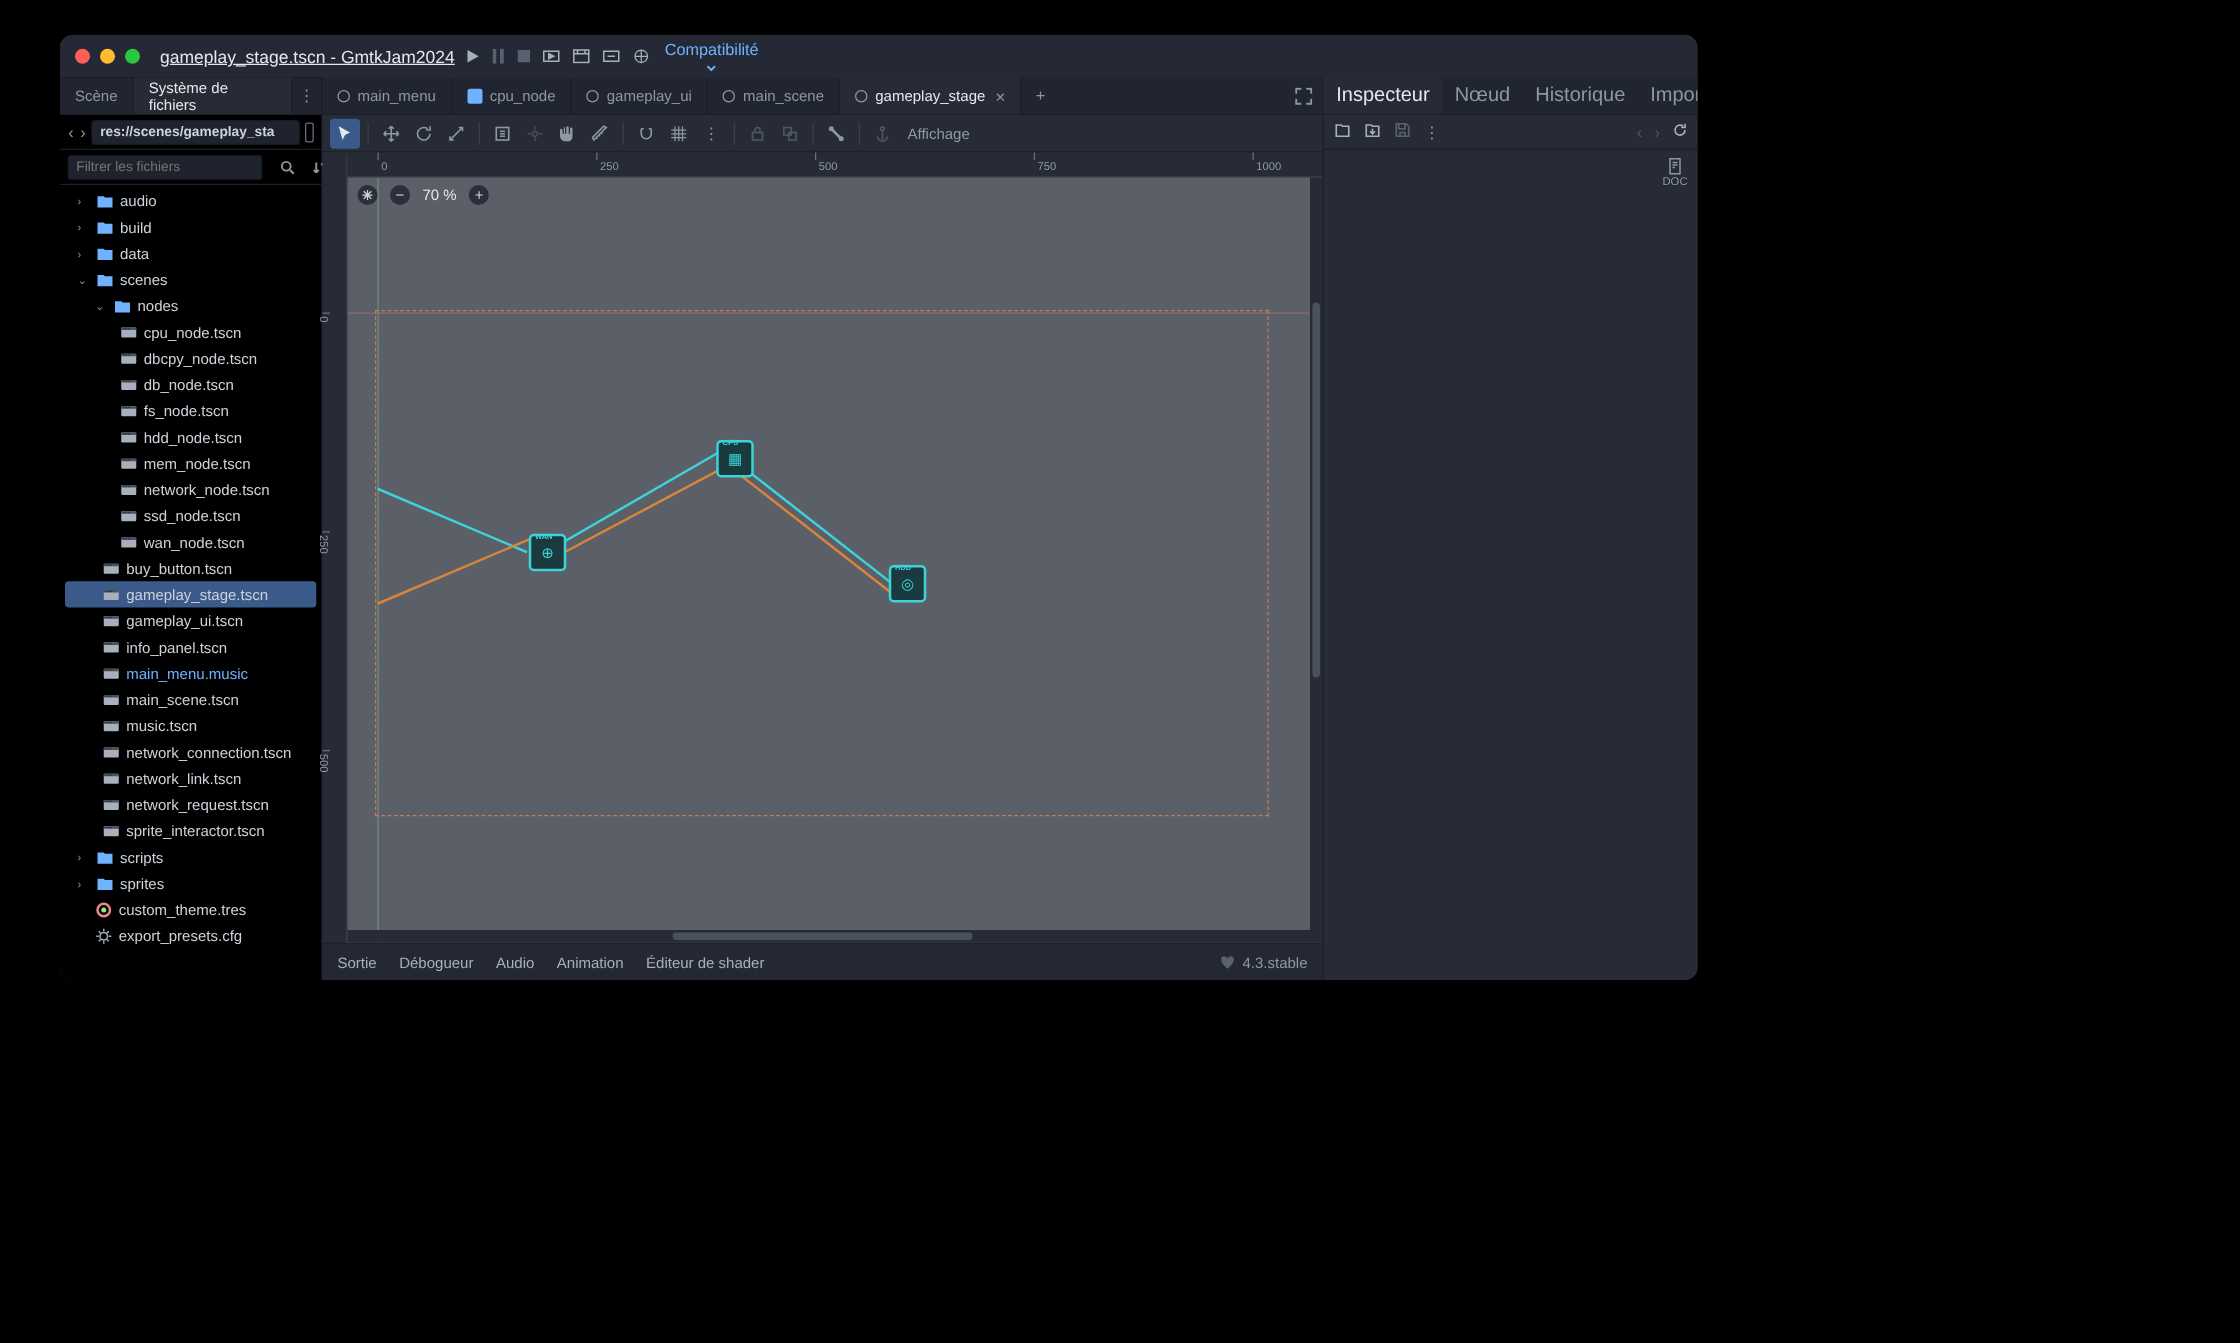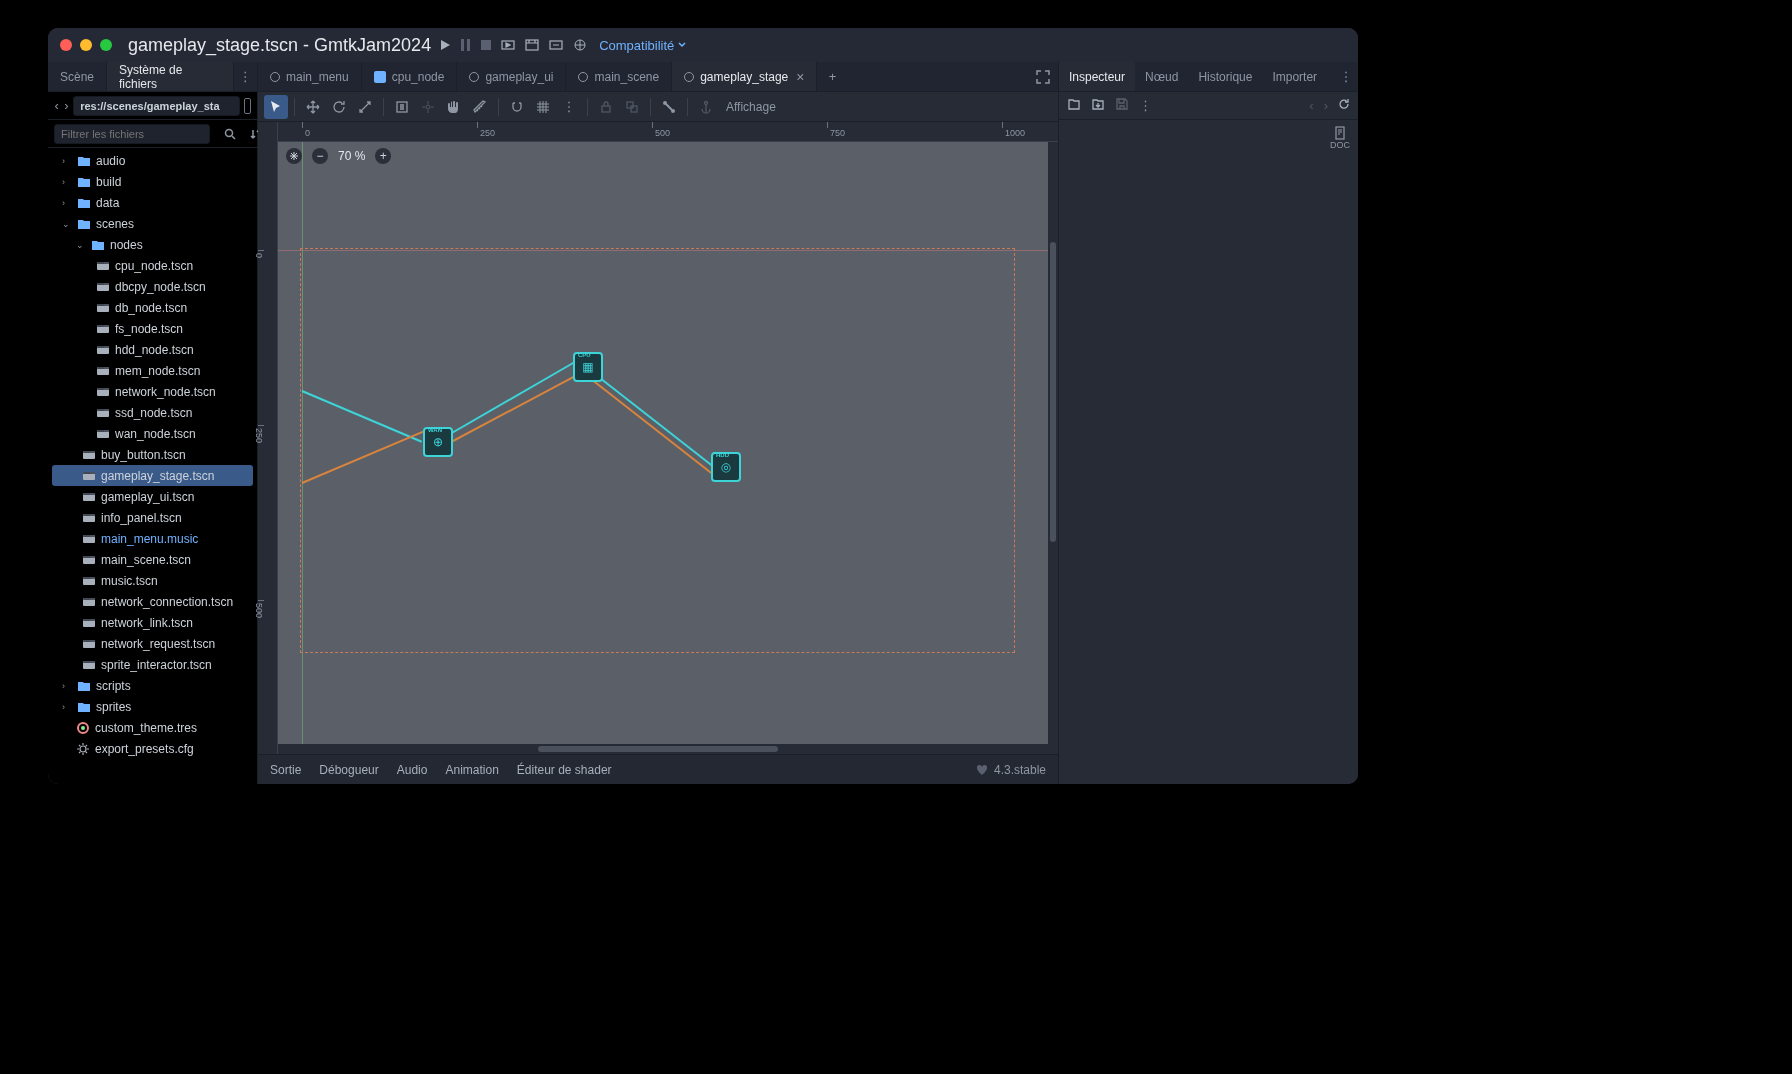--- a/index.html
+++ b/index.html
@@ -4,29 +4,29 @@
 <style>
 * { box-sizing: border-box; margin: 0; padding: 0; }
 body { background: #000; font-family: -apple-system, BlinkMacSystemFont, "Segoe UI", sans-serif; font-size: 13px; color: #cdd3da; overflow: hidden; width: 1792px; height: 1074px; }
 .window { position: absolute; left: 48px; top: 28px; width: 1310px; height: 756px; background: #333842; border-radius: 10px; box-shadow: 0 10px 40px rgba(0,0,0,0.8); overflow: hidden; display: flex; flex-direction: column; }
 .title-bar { height: 34px; background: #242935; display: flex; align-items: center; padding: 0 12px; gap: 8px; }
 .traffic { display: flex; gap: 8px; margin-right: 8px; }
 .traffic span { width: 12px; height: 12px; border-radius: 50%; display: block; }
 .tl-close { background: #ff5f57; }
 .tl-min { background: #febc2e; }
 .tl-max { background: #28c840; }
-.title-text { font-size: 18px; color: #e6e8ec; font-weight: 500; flex: 0 0 auto; }
+.title-text { font-size: 14px; color: #e6e8ec; font-weight: 500; flex: 0 0 auto; text-decoration: underline; }
 .title-center { flex: 1; display: flex; justify-content: center; align-items: center; gap: 16px; }
 .mode-btn { display: flex; align-items: center; gap: 4px; color: #8f97a3; cursor: pointer; }
 .mode-btn.active { color: #6fb2ff; }
 .mode-btn svg { width: 14px; height: 14px; }
 .title-right { display: flex; align-items: center; gap: 12px; }
 .play-controls { display: flex; gap: 10px; align-items: center; }
 .play-controls span, .play-controls svg { color: #8f97a3; cursor: pointer; }
-.compat { color: #6fb2ff; display: flex; align-items: center; gap: 4px; }
+.compat { color: #6fb2ff; display: flex; align-items: center; gap: 4px; flex-direction: column; }
 
 .main-area { flex: 1; display: flex; min-height: 0; }
 .left-dock { width: 210px; background: #000000; display: flex; flex-direction: column; border-right: 1px solid #1b1f28; }
 .dock-tabs { height: 30px; background: #202531; display: flex; align-items: stretch; border-bottom: 1px solid #1b1f28; }
 .dock-tab { padding: 0 12px; display: flex; align-items: center; color: #8f97a3; font-size: 12px; cursor: pointer; border-right: 1px solid #1b1f28; }
 .dock-tab.active { background: #262b36; color: #e6e8ec; }
 .dock-tab-spacer { flex: 1; }
 .dock-menu { width: 24px; display: flex; align-items: center; justify-content: center; color: #8f97a3; }
 
 .path-row { height: 28px; display: flex; align-items: center; padding: 0 6px; gap: 4px; border-bottom: 1px solid #1b1f28; }
@@ -91,21 +91,21 @@
 .viewport-scroll-v { position: absolute; top: 20px; bottom: 10px; right: 0; width: 10px; background: #262b36; }
 .viewport-scroll-v .thumb { position: absolute; top: 100px; height: 300px; left: 2px; width: 6px; background: #4a505c; border-radius: 3px; }
 
 .bottom-bar { height: 30px; background: #232833; display: flex; align-items: center; padding: 0 12px; gap: 18px; border-top: 1px solid #1b1f28; }
 .bottom-bar .btab { color: #a8b0bb; font-size: 12px; cursor: pointer; }
 .bottom-bar .spacer { flex: 1; }
 .bottom-bar .version { color: #8f97a3; font-size: 12px; display: flex; align-items: center; gap: 6px; }
 
 .right-dock { width: 300px; background: #262b36; border-left: 1px solid #1b1f28; display: flex; flex-direction: column; }
 .right-tabs { height: 30px; background: #202531; display: flex; align-items: stretch; border-bottom: 1px solid #1b1f28; }
-.right-tab { padding: 0 10px; display: flex; align-items: center; color: #8f97a3; font-size: 12px; cursor: pointer; }
+.right-tab { padding: 0 10px; display: flex; align-items: center; color: #8f97a3; font-size: 16px; cursor: pointer; }
 .right-tab.active { background: #262b36; color: #e6e8ec; }
 .right-toolbar { height: 28px; display: flex; align-items: center; padding: 0 8px; gap: 10px; border-bottom: 1px solid #1b1f28; }
 .right-toolbar .spacer { flex: 1; }
 .right-toolbar span { color: #8f97a3; cursor: pointer; }
 .doc-btn { position: absolute; right: 8px; top: 64px; color: #8f97a3; font-size: 9px; display: flex; flex-direction: column; align-items: center; }
 .right-filter { height: 32px; display: flex; align-items: center; padding: 0 8px; gap: 6px; border-bottom: 1px solid #1b1f28; margin-top: 18px; }
 .right-filter input { flex: 1; background: #1e232e; border: 1px solid #151922; border-radius: 3px; padding: 3px 6px; color: #8f97a3; font-size: 11px; }
 </style>
 </head>
 <body>

